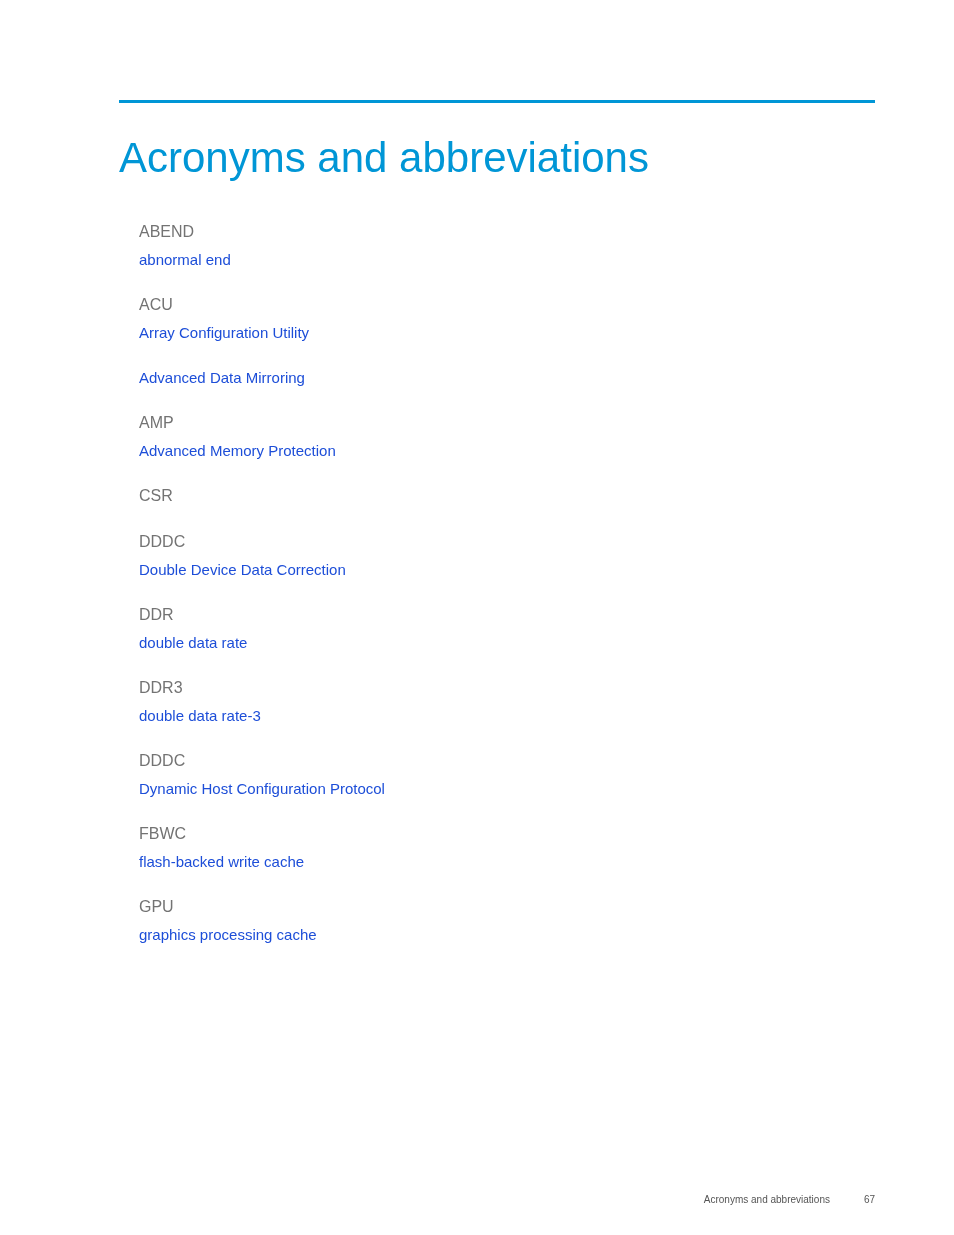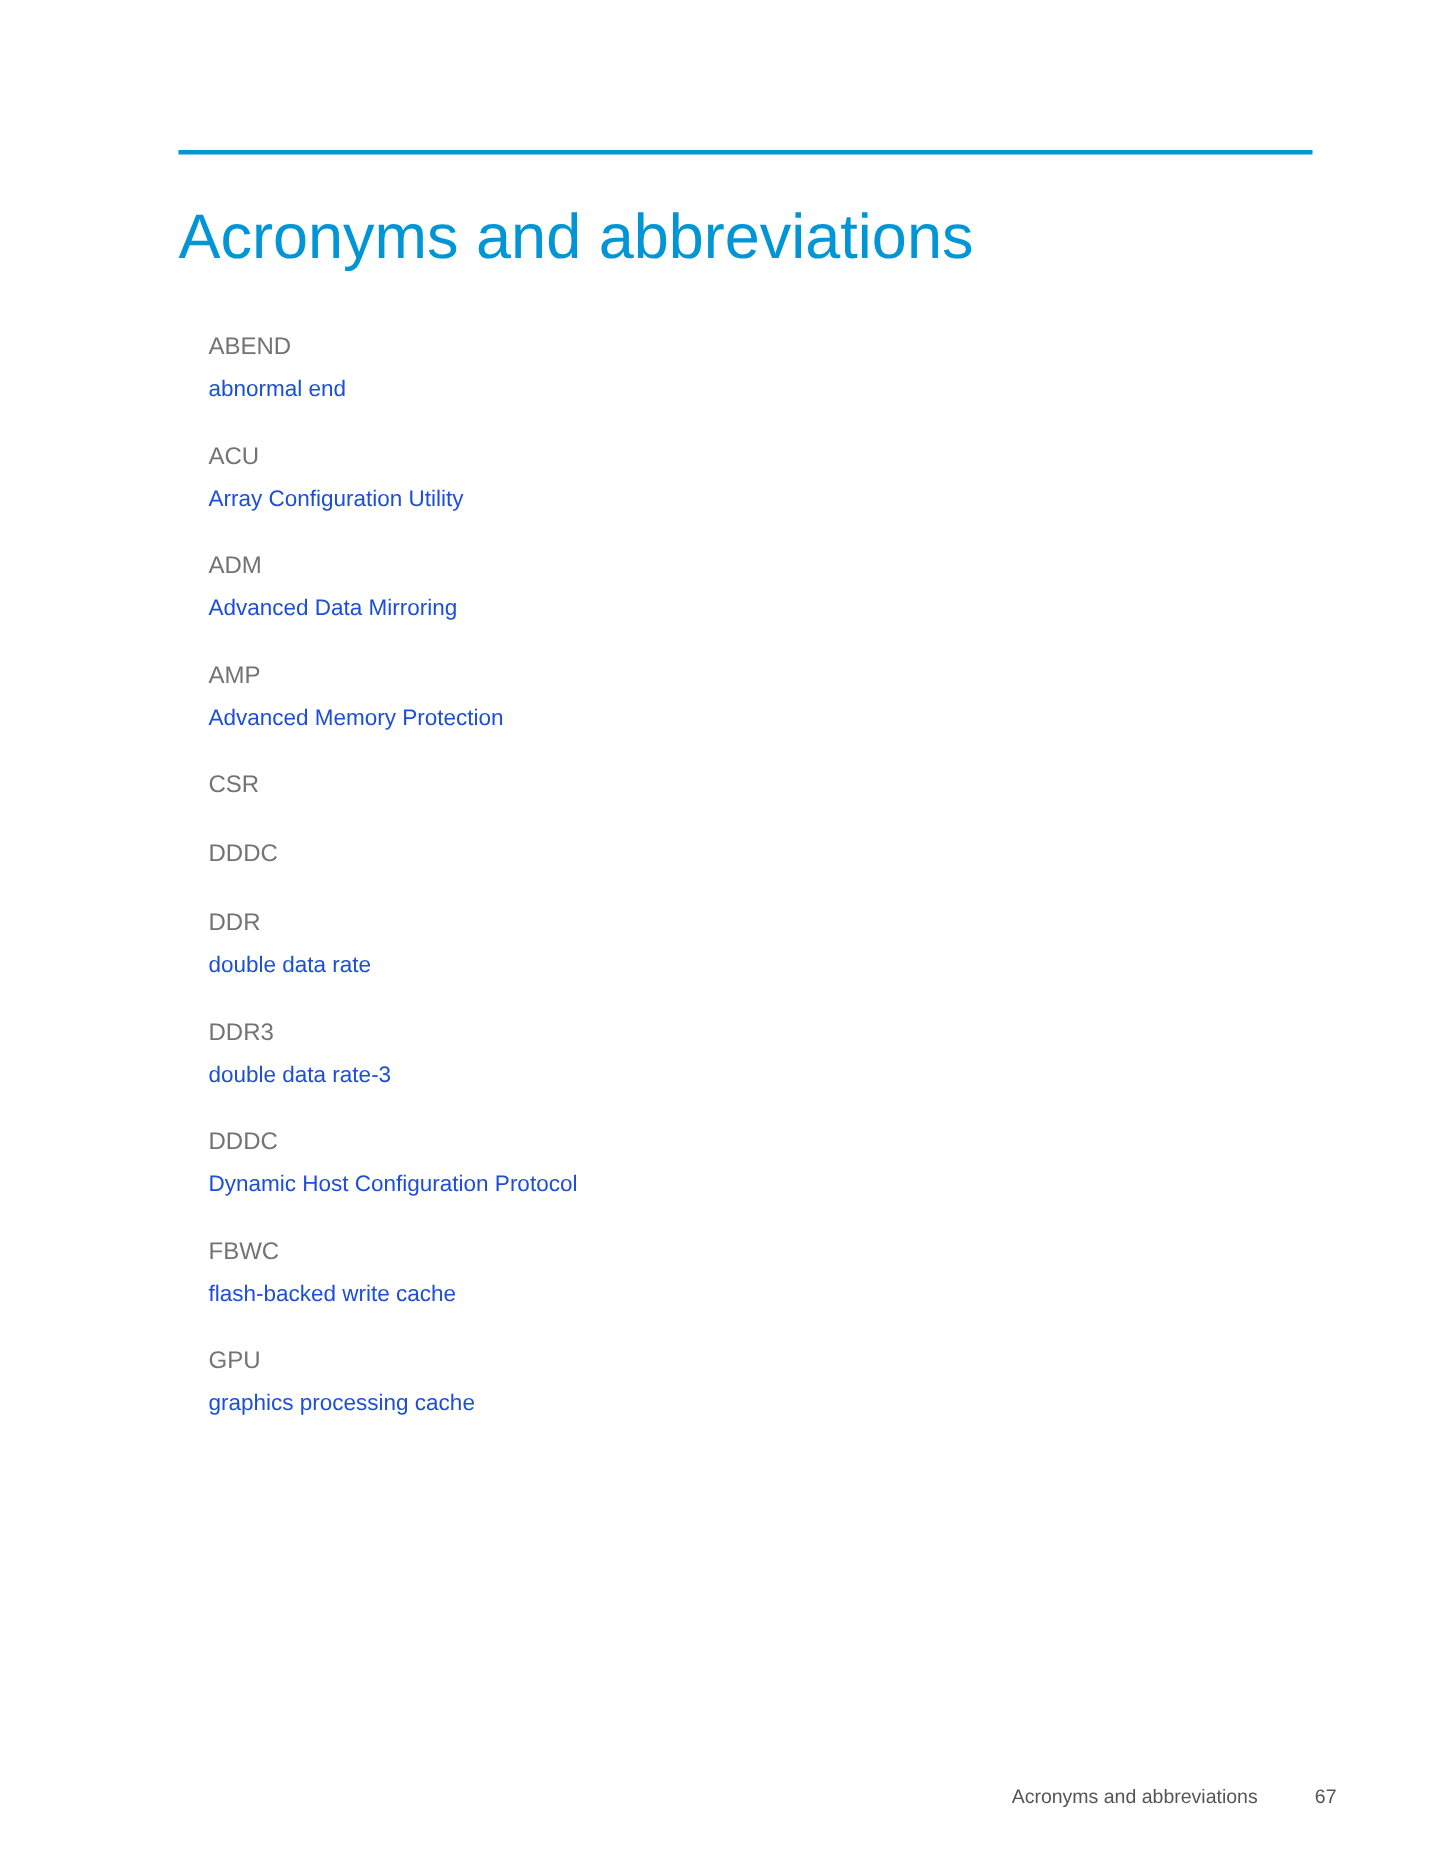--- a/index.html
+++ b/index.html
@@ -50,22 +50,22 @@
 
     .acronym-definition {
       font-size: 15px;
       color: #1d4ed8;
       font-weight: 400;
     }
 
     .page-footer {
       position: absolute;
       bottom: 40px;
-      right: 63px;
-      font-size: 13px;
+      right: 79px;
+      font-size: 10px;
       color: #555555;
     }
   </style>
 </head>
 <body>
 
 <div class="page-container">
   <div class="top-border"></div>
 
   <h1 class="page-title">Acronyms and abbreviations</h1>
@@ -73,32 +73,32 @@
   <div class="acronym-list" id="acronym-list">
   <div class="acronym-entry">
         <div class="acronym-term">ABEND</div>
         <div class="acronym-definition">abnormal end</div>
       </div>
       <div class="acronym-entry">
         <div class="acronym-term">ACU</div>
         <div class="acronym-definition">Array Configuration Utility</div>
       </div>
       <div class="acronym-entry">
-        <div class="acronym-term">ADM</div>
         <div class="acronym-definition">Advanced Data Mirroring</div>
       </div>
       <div class="acronym-entry">
         <div class="acronym-term">AMP</div>
         <div class="acronym-definition">Advanced Memory Protection</div>
       </div>
       <div class="acronym-entry">
         <div class="acronym-term">CSR</div>
       </div>
       <div class="acronym-entry">
         <div class="acronym-term">DDDC</div>
+        <div class="acronym-definition">Double Device Data Correction</div>
       </div>
       <div class="acronym-entry">
         <div class="acronym-term">DDR</div>
         <div class="acronym-definition">double data rate</div>
       </div>
       <div class="acronym-entry">
         <div class="acronym-term">DDR3</div>
         <div class="acronym-definition">double data rate-3</div>
       </div>
       <div class="acronym-entry">

